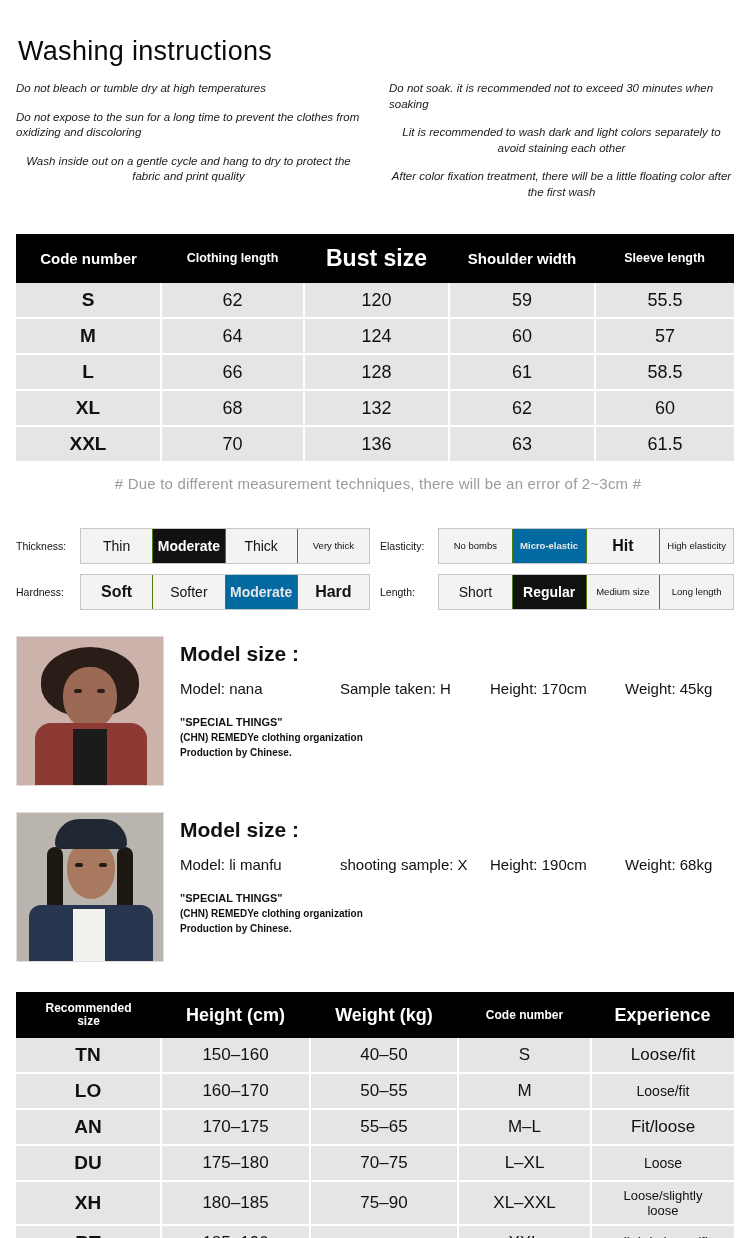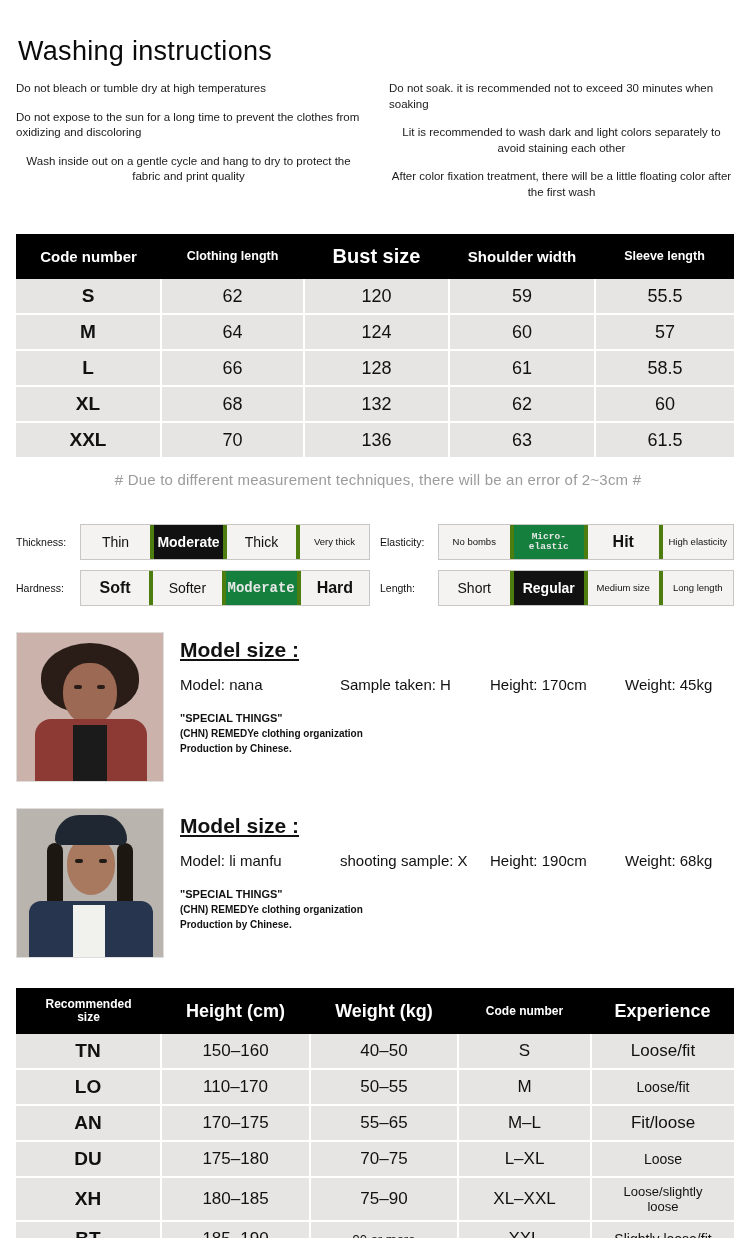--- a/index.html
+++ b/index.html
@@ -27,20 +27,21 @@
     font-size: 27px;
     font-weight: normal;
     letter-spacing: 0.3px;
     margin: 36px 0 0 18px;
     color: #0a0a0a;
   }
   .wash-grid {
     display: flex;
     margin: 14px 16px 0 16px;
     gap: 28px;
+    font-style: italic;
   }
   .wash-col {
     flex: 1;
     display: flex;
     flex-direction: column;
     gap: 13px;
   }
   .wash-line {
     font-size: 11.5px;
     line-height: 1.35;
@@ -61,21 +62,21 @@
   .size-table th {
     background: #000000;
     color: #ffffff;
     font-weight: bold;
     padding: 11px 2px;
     text-align: center;
     vertical-align: middle;
   }
   .size-table th.small { font-size: 12.5px; line-height: 1.1; }
   .size-table th.mid { font-size: 15px; }
-  .size-table th.big { font-size: 20px; margin-top: 40px; }
+  .size-table th.big { font-size: 23px; margin-top: 40px; }
   .size-table td {
     background: #e7e5e4;
     text-align: center;
     font-size: 18px;
     padding: 6px 2px;
     border-bottom: 2px solid #ffffff;
     border-right: 2px solid #ffffff;
     color: #111111;
   }
   .size-table td.code {
@@ -129,34 +130,34 @@
   }
   .seg-item {
     flex: 1;
     display: flex;
     align-items: center;
     justify-content: center;
     text-align: center;
     font-size: 12.5px;
     line-height: 1.05;
     color: #111;
-    border-right: 4px solid #4d7c0f;
+    border-right: 1px solid #4d7c0f;
     padding: 0 2px;
     box-sizing: border-box;
   }
   .seg-item:last-child { border-right: none; }
   .seg-item.big { font-size: 16px; font-weight: bold; }
   .seg-item.med { font-size: 14px; }
   .seg-item.tiny { font-size: 9.5px; }
   .seg-item.active {
     background: #111111;
     color: #ffffff;
     font-weight: bold;
   }
-  .seg-item.active.grey { background: #15803d; color: #e7e7e7; font-family: Liberation Mono, monospace; }
+  .seg-item.active.grey { background: #0369a1; color: #e7e7e7; }
 
   
   .model-block {
     display: flex;
     margin: 26px 16px 0 16px;
     gap: 16px;
   }
   .model-photo {
     width: 146px;
     height: 148px;
@@ -167,21 +168,20 @@
     border: 1px solid #e0dedc;
   }
   .model-info {
     flex: 1;
     padding-top: 6px;
   }
   .model-title {
     font-size: 21px;
     font-weight: bold;
     margin-bottom: 14px;
-    text-decoration: underline;
   }
   .model-facts {
     display: flex;
     align-items: center;
     font-size: 15px;
     gap: 0;
   }
   .model-facts .f1 { width: 160px; }
   .model-facts .f2 { width: 150px; }
   .model-facts .f3 { width: 135px; }
@@ -442,21 +442,21 @@
     <tbody>
       <tr>
         <td class="code">TN</td>
         <td>150–160</td>
         <td>40–50</td>
         <td>S</td>
         <td class="exp">Loose/fit</td>
       </tr>
       <tr>
         <td class="code">LO</td>
-        <td>110–170</td>
+        <td>160–170</td>
         <td>50–55</td>
         <td>M</td>
         <td class="exp sm">Loose/fit</td>
       </tr>
       <tr>
         <td class="code">AN</td>
         <td>170–175</td>
         <td>55–65</td>
         <td>M–L</td>
         <td class="exp">Fit/loose</td>

